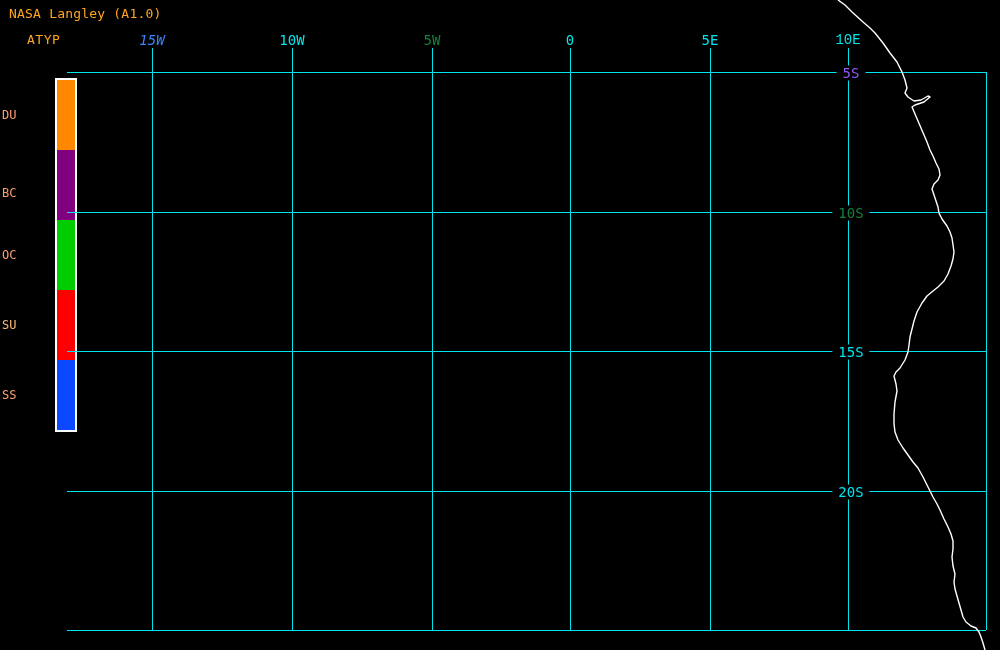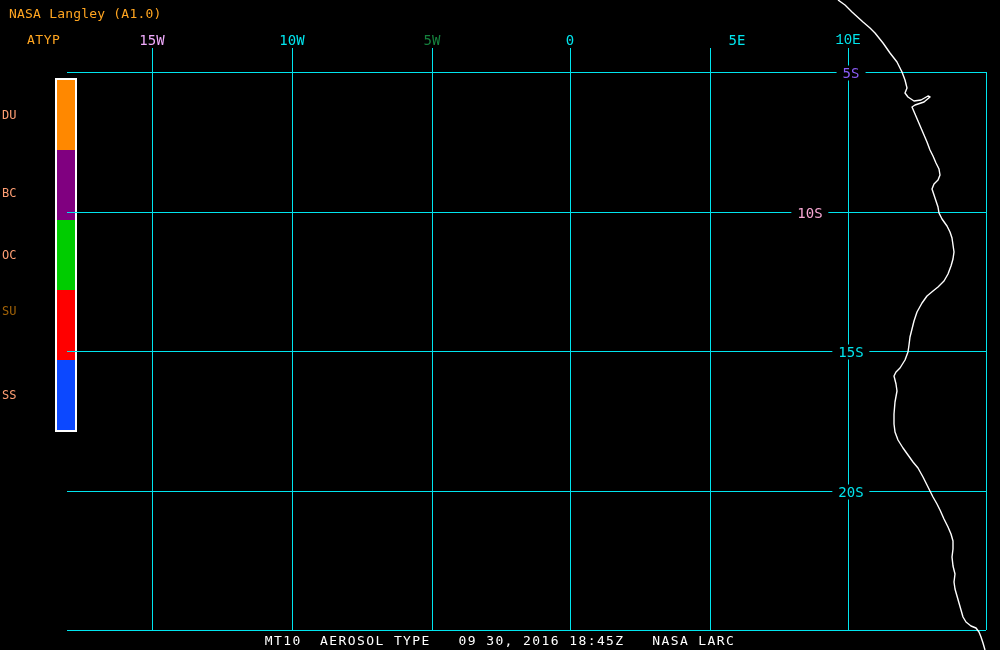--- a/index.html
+++ b/index.html
@@ -47,46 +47,45 @@
     <div id="colorbar" class="abs colorbar">
         <div class="colorbar-seg" style="background: rgb(255, 136, 0);"></div>
         <div class="colorbar-seg" style="background: rgb(128, 0, 128);"></div>
         <div class="colorbar-seg" style="background: rgb(0, 204, 0);"></div>
         <div class="colorbar-seg" style="background: rgb(255, 0, 0);"></div>
         <div class="colorbar-seg" style="background: rgb(12, 72, 255);"></div>
       </div>
   <div class="legend-label" style="top: 106px; color: rgb(255, 158, 115);">DU</div>
       <div class="legend-label" style="top: 176px; color: rgb(255, 158, 115); margin-top: 8px;">BC</div>
       <div class="legend-label" style="top: 246px; color: rgb(255, 158, 115);">OC</div>
-      <div class="legend-label" style="top: 302px; color: #a16207;">SU</div>
+      <div class="legend-label" style="top: 316px; color: #fdba74;">SU</div>
       <div class="legend-label" style="top: 386px; color: rgb(255, 158, 115);">SS</div>
     </div>
 
   <div id="plot">
       <div class="grid-vline" style="left: 152px; top: 48px; height: 582px; background: rgb(0, 229, 238);"></div>
-      <div class="lon-label" style="left: 117px; color: #f0abfc;">15W</div>
+      <div class="lon-label" style="left: 117px; color: #3b82f6; font-style: italic;">15W</div>
       <div class="grid-vline" style="left: 292px; top: 48px; height: 582px; background: rgb(0, 229, 238);"></div>
       <div class="lon-label" style="left: 257px; color: rgb(0, 229, 238);">10W</div>
       <div class="grid-vline" style="left: 432px; top: 48px; height: 582px; background: rgb(0, 229, 238);"></div>
       <div class="lon-label" style="left: 397px; color: #15803d;">5W</div>
       <div class="grid-vline" style="left: 570px; top: 48px; height: 582px; background: rgb(0, 229, 238);"></div>
       <div class="lon-label" style="left: 535px; color: rgb(0, 229, 238);">0</div>
       <div class="grid-vline" style="left: 710px; top: 48px; height: 582px; background: rgb(0, 229, 238);"></div>
-      <div class="lon-label" style="left: 702px; color: rgb(0, 229, 238);">5E</div>
+      <div class="lon-label" style="left: 675px; color: rgb(0, 229, 238);">5E</div>
       <div class="grid-vline" style="left: 848px; top: 48px; height: 582px; background: rgb(0, 229, 238);"></div>
       <div class="lon-label" style="left: 813px; color: rgb(0, 229, 238); font-family: Liberation Mono, monospace;">10E</div>
       <div class="grid-hline" style="left: 67px; top: 72px; width: 919px; background: rgb(0, 229, 238);"></div>
       <div class="lat-label" style="left: 851px; top: 72.5px; color: #8b5cf6;">5S</div>
       <div class="grid-hline" style="left: 67px; top: 212px; width: 919px; background: rgb(0, 229, 238);"></div>
-      <div class="lat-label" style="left: 810px; top: 212.5px; color: #f9a8d4;">10S</div>
+      <div class="lat-label" style="left: 851px; top: 212.5px; color: #15803d;">10S</div>
       <div class="grid-hline" style="left: 67px; top: 351px; width: 919px; background: rgb(0, 229, 238);"></div>
       <div class="lat-label" style="left: 851px; top: 351.5px; color: rgb(0, 229, 238);">15S</div>
       <div class="grid-hline" style="left: 67px; top: 491px; width: 919px; background: rgb(0, 229, 238);"></div>
       <div class="lat-label" style="left: 851px; top: 491.5px; color: rgb(0, 229, 238);">20S</div>
       <div class="grid-hline" style="left: 67px; top: 630px; width: 919px; background: rgb(0, 229, 238);"></div>
       <div class="grid-vline" style="left: 986px; top: 72px; height: 558px; background: rgb(0, 229, 238);"></div>
       <svg width="1000" height="650" viewBox="0 0 1000 650" class="coast-svg">
         <polyline points="838,0 845,5 852,12 863,22 870,28 875,33 883,43 890,53 897,62 902,72 905,80 907,88 905,93 908,97 914,101 921,100 928,96 930,97 924,102 915,105 912,107 915,114 918,121 921,128 924,135 927,142 930,150 933,156 936,163 939,169 940,175 938,180 934,184 932,189 934,195 936,201 938,207 939,213 942,219 947,226 950,232 952,238 953,245 954,252 953,259 951,266 948,274 944,281 938,287 933,291 927,296 922,303 917,312 914,321 912,329 910,337 909,345 908,352 905,360 900,368 896,372 894,376 896,384 897,391 895,402 894,414 894,424 895,432 898,440 903,448 908,455 913,462 918,468 923,477 927,485 930,491 933,497 937,504 940,510 944,519 948,527 951,534 953,541 953,549 952,557 953,566 955,574 954,582 955,589 957,596 959,603 961,610 963,617 966,622 971,626 976,628 979,632 981,637 983,643 985,650" fill="none" stroke="#ffffff" stroke-width="1.4" stroke-linejoin="round"></polyline>
       </svg>
     </div>
 
-  <div class="abs caption" style="color: rgb(255, 255, 255);">MT10  AEROSOL TYPE   09 30, 2016 18:45Z   NASA LARC</div>
 </div>
 
 </body></html>

